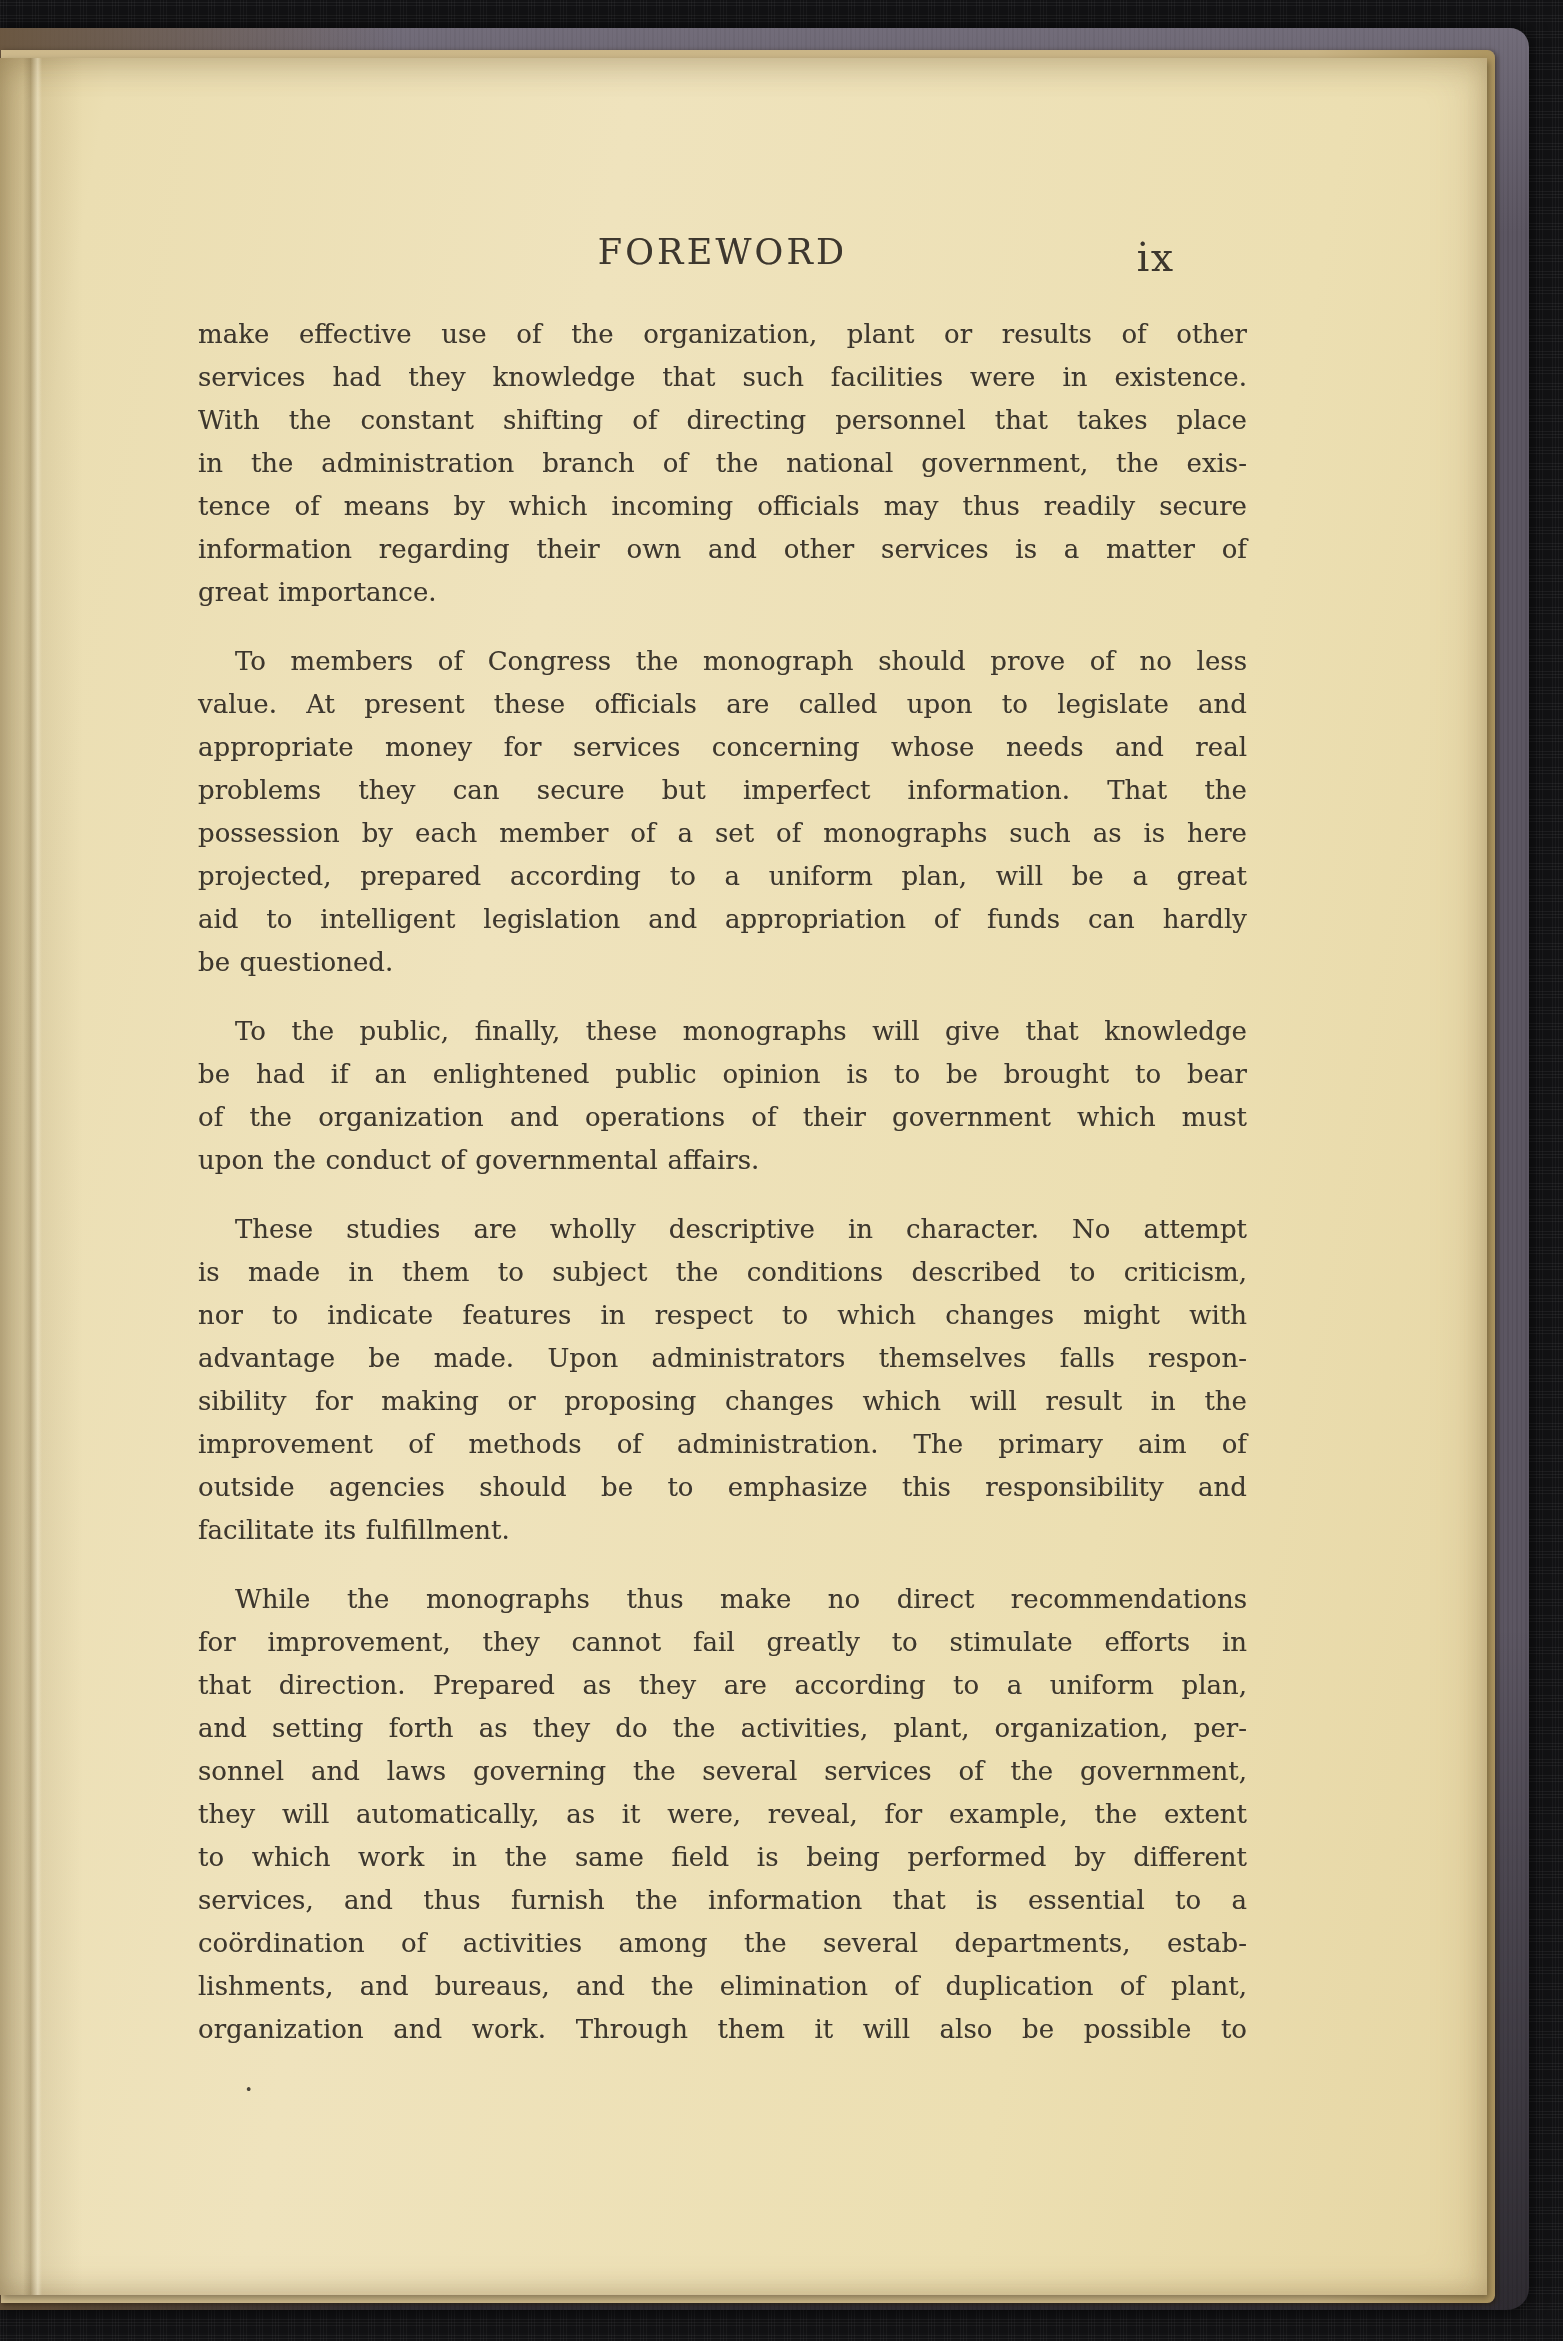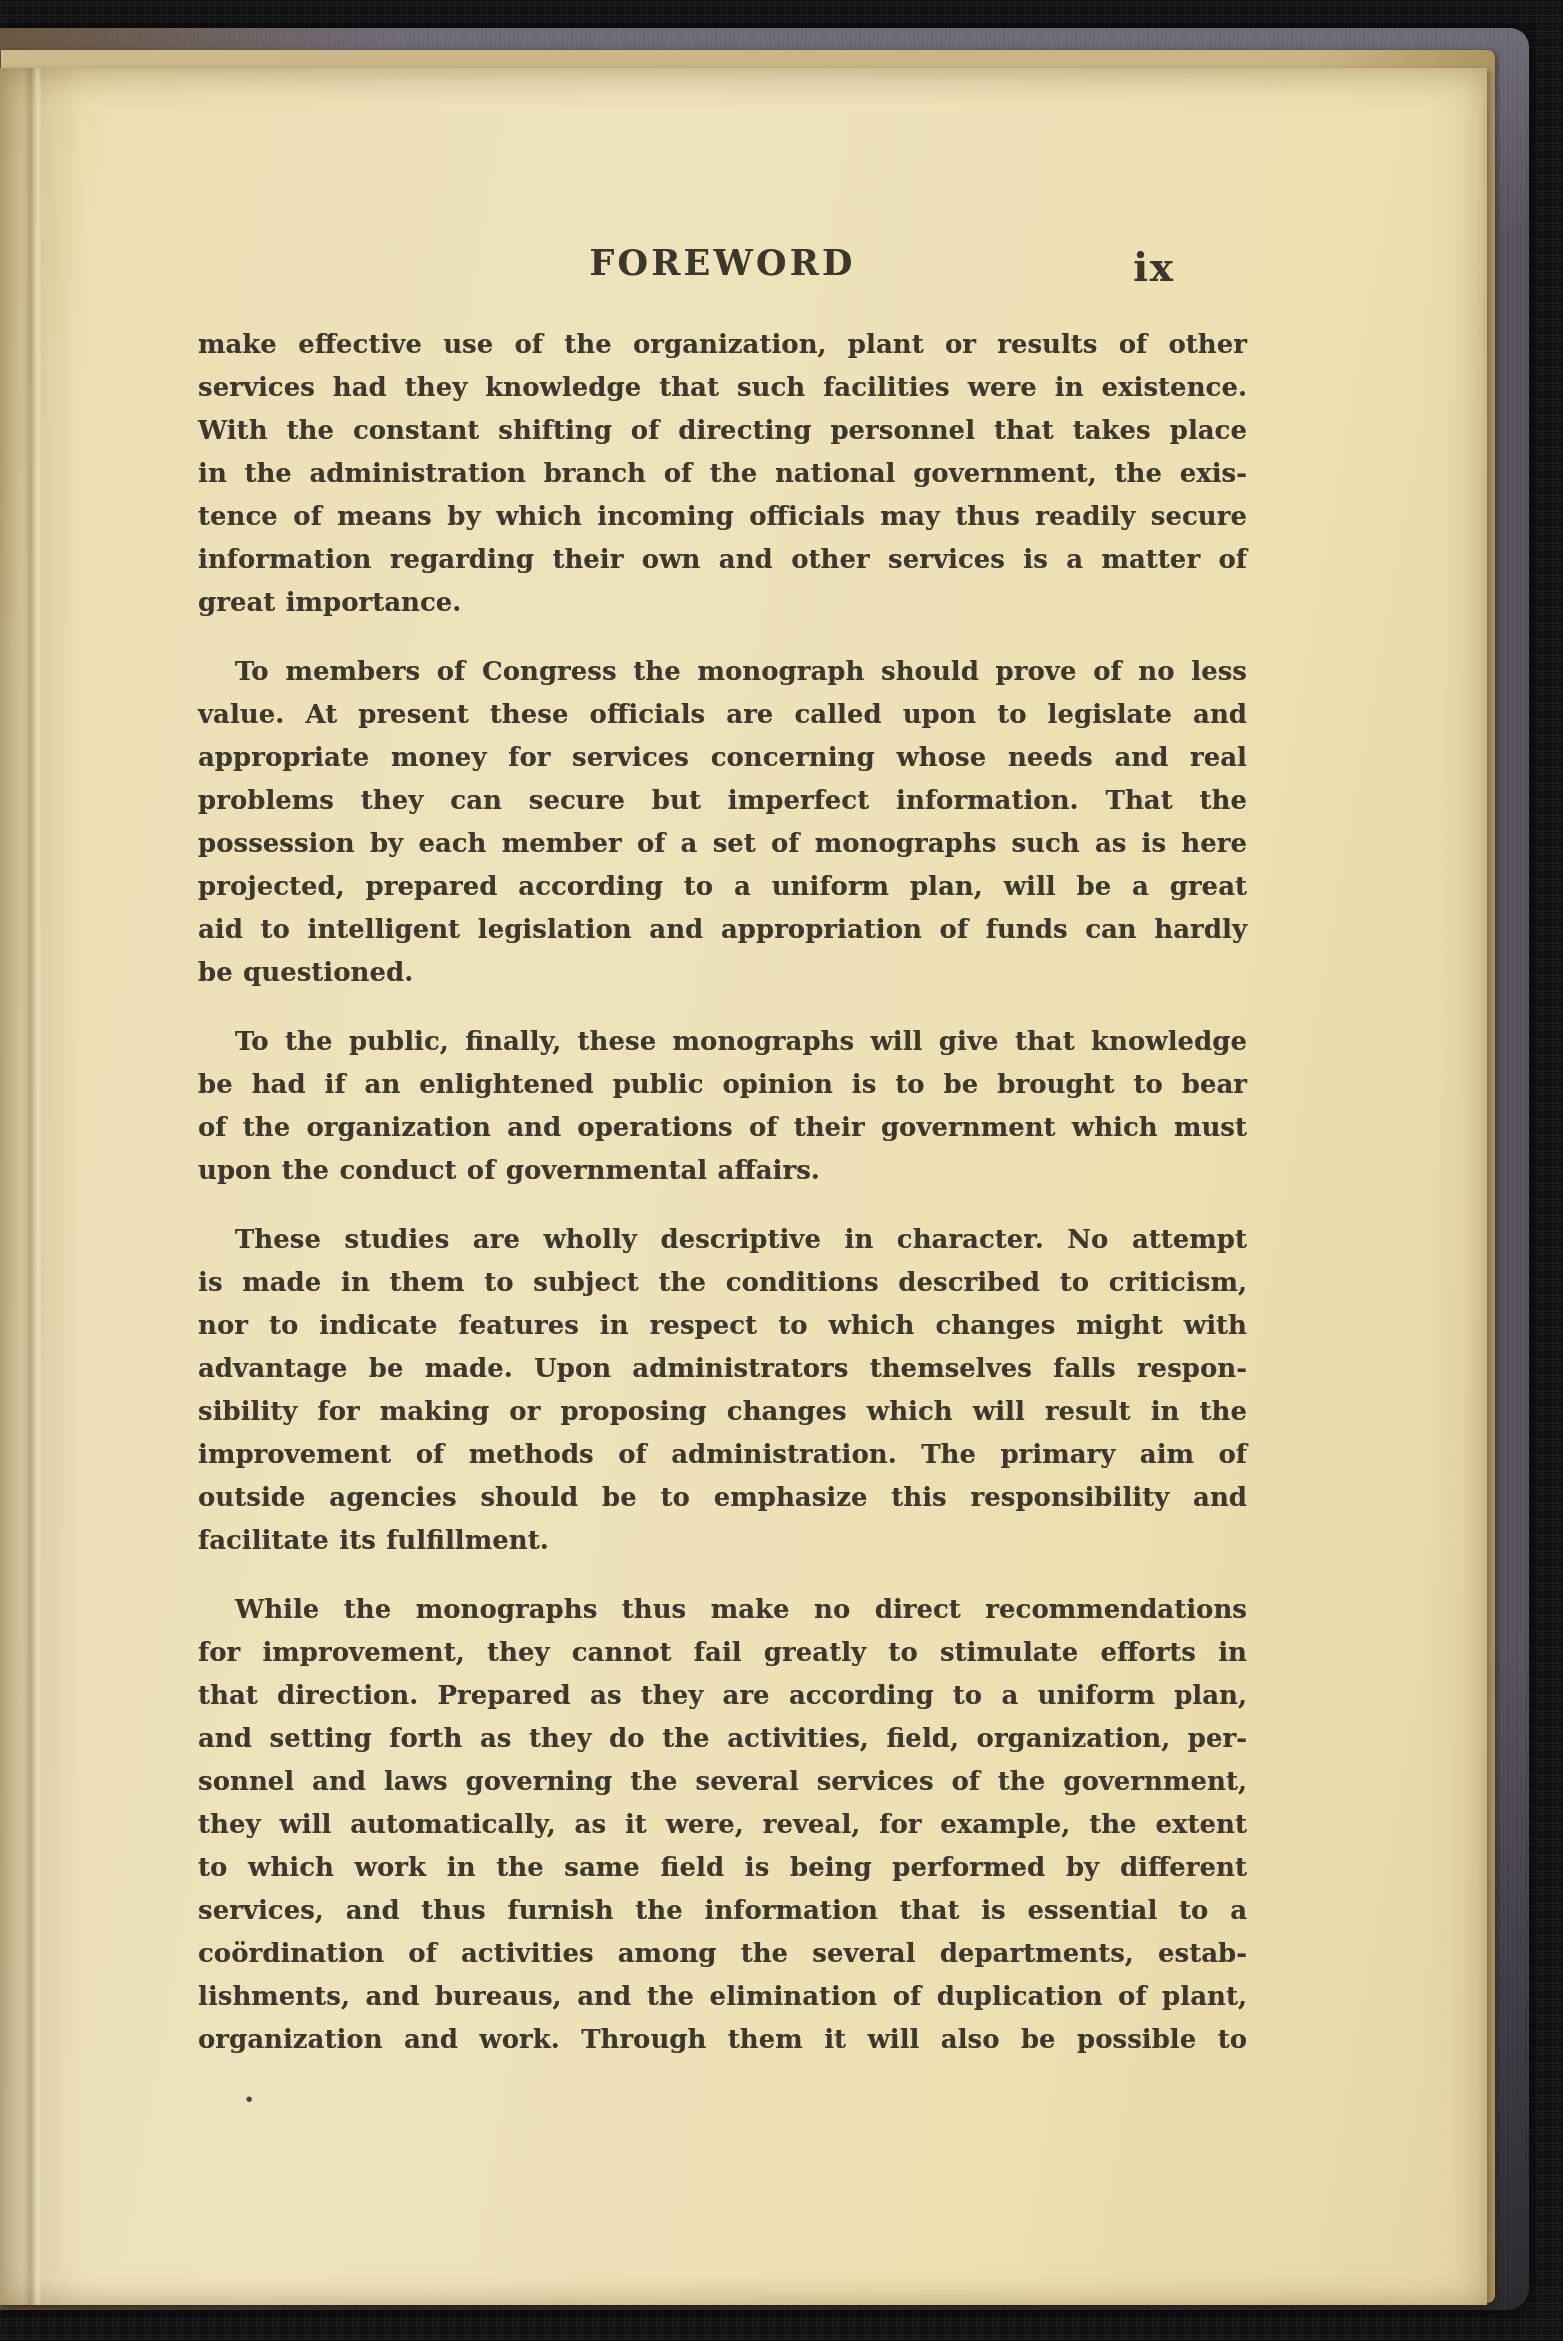--- a/index.html
+++ b/index.html
@@ -20,30 +20,29 @@
       repeating-linear-gradient(90deg, rgba(0,0,0,.08) 0 1.3px, transparent 1.3px 4.5px);
     box-shadow:0 0 19px rgba(0,0,0,.75);
   }
   .underpage{
     position:absolute;left:1.3px;top:50px;width:1494px;height:2253px;
     border-radius:0 7.7px 7.7px 0;
     background:linear-gradient(90deg,#cdb98c,#c9b485 88%,#ad9560);
     box-shadow:1.3px 1.9px 5.1px rgba(40,30,15,.55);
   }
   .page{
-    position:absolute;left:0;top:68px;width:1487px;height:2237px;
+    position:absolute;left:0;top:58px;width:1487px;height:2237px;
     background:linear-gradient(100deg,#e2d19f 0%,#ebdeb2 6%,#efe3bd 34%,#ecdfb2 72%,#e6d6a4 100%);
     box-shadow:
       inset 0 11.5px 27px rgba(120,95,55,.22),
       inset 0 -7.7px 20.5px rgba(120,95,55,.18),
       inset -18px 0 41px rgba(130,100,55,.16),
       1.9px 2.6px 6.4px rgba(30,22,10,.4);
     color:#3d372e;
     font-family:"DejaVu Serif","Liberation Serif",serif;
-    font-weight:bold;
   }
   .gutter{
     position:absolute;left:0;top:0;width:83px;height:100%;
     background:linear-gradient(90deg, rgba(110,88,50,.32), rgba(110,88,50,.13) 42%, rgba(110,88,50,0));
   }
   .crease{
     position:absolute;left:23px;top:0;width:19px;height:100%;
     background:linear-gradient(90deg, rgba(100,80,45,0), rgba(100,80,45,.28) 40%, rgba(246,239,215,.45) 78%, rgba(100,80,45,0));
   }
   .header{
@@ -119,21 +118,21 @@
         <div class="line">sibility for making or proposing changes which will result in the</div>
         <div class="line">improvement of methods of administration. The primary aim of</div>
         <div class="line">outside agencies should be to emphasize this responsibility and</div>
         <div class="line par-end">facilitate its fulfillment.</div>
       <p></p>
       <p class="para">
         </p>
         <div class="line indent">While the monographs thus make no direct recommendations</div>
         <div class="line">for improvement, they cannot fail greatly to stimulate efforts in</div>
         <div class="line">that direction. Prepared as they are according to a uniform plan,</div>
-        <div class="line">and setting forth as they do the activities, field, organization, per-</div>
+        <div class="line">and setting forth as they do the activities, plant, organization, per-</div>
         <div class="line">sonnel and laws governing the several services of the government,</div>
         <div class="line">they will automatically, as it were, reveal, for example, the extent</div>
         <div class="line">to which work in the same field is being performed by different</div>
         <div class="line">services, and thus furnish the information that is essential to a</div>
         <div class="line">coördination of activities among the several departments, estab-</div>
         <div class="line">lishments, and bureaus, and the elimination of duplication of plant,</div>
         <div class="line">organization and work. Through them it will also be possible to</div>
       <p></p>
     </div>
 

